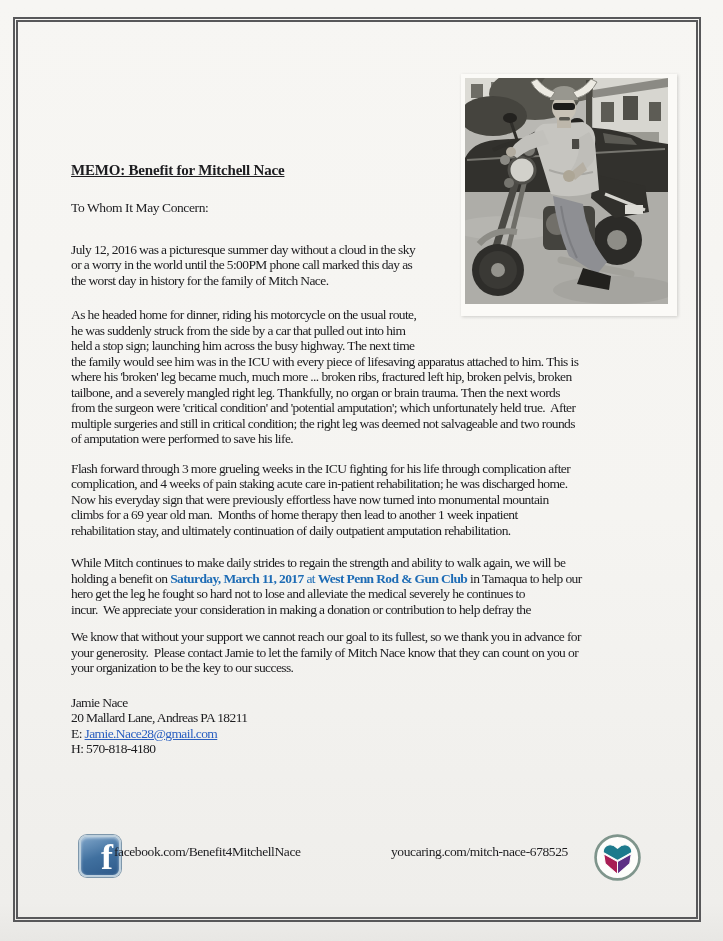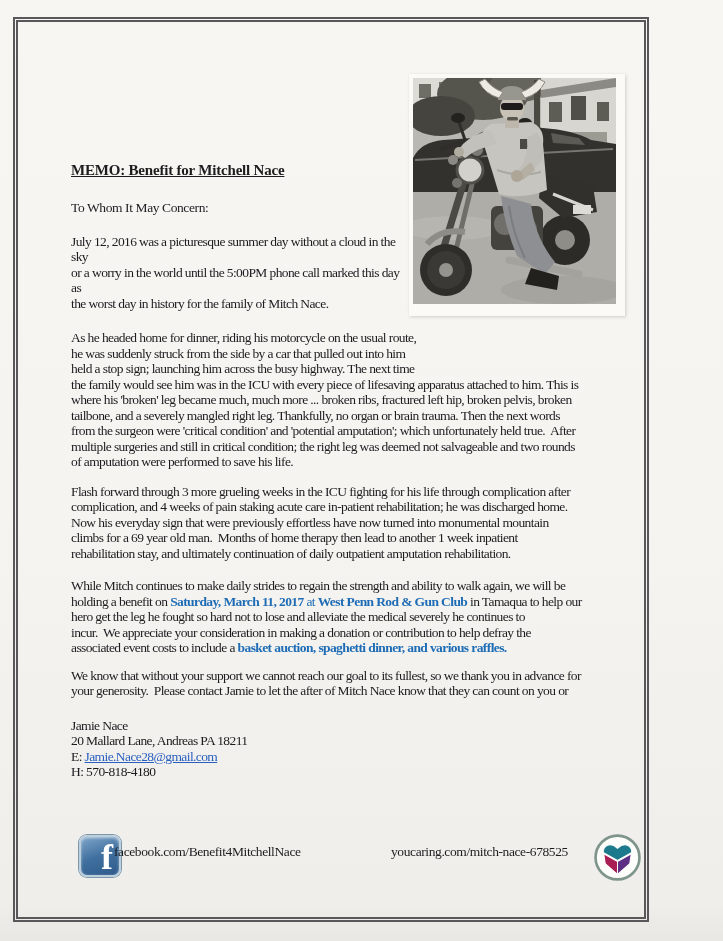--- a/index.html
+++ b/index.html
@@ -3,40 +3,40 @@
 <meta charset="utf-8">
 <style>
   html,body{margin:0;padding:0;background:#e9e8e5;}
   .page{
     position:relative;width:723px;height:941px;margin:0 auto;
     background:linear-gradient(180deg,#f7f6f3 0%,#f5f4f1 55%,#efeeeb 96%,#e8e7e4 100%);
     font-family:"Liberation Serif","DejaVu Serif",serif;
     color:var(--ink,#1d1d20);overflow:hidden;
   }
   .border-frame{
-    position:absolute;left:13px;top:17px;width:636px;height:905px;
+    position:absolute;left:13px;top:17px;width:688px;height:905px;
     border:5px double var(--border,#58585a);box-sizing:border-box;
   }
   .content{padding:52px 5px 0 53px;}
   
   .photo-frame{
     float:right;width:216px;height:242px;margin:0 14px 14px 8px;
     background:#fbfaf7;padding:4px 9px 12px 4px;box-sizing:border-box;
     box-shadow:1px 1px 3px rgba(90,90,85,.25);
   }
   .photo-frame svg{display:block;width:203px;height:226px;}
   
   .memo-title{
     margin:87px 0 0 0;font-size:15px;font-weight:bold;line-height:19px;
     text-decoration:underline;letter-spacing:-.2px;
   }
   .salutation{margin:20px 0 0 0;font-size:13.5px;line-height:15.5px;letter-spacing:-.4px;}
   .para,.signature{font-size:13.5px;letter-spacing:-.6px;}
   .tline{line-height:15.5px;white-space:pre-wrap;}
-  .mt10{margin-top:18px}.mt19{margin-top:19px}.mt14{margin-top:14px}
+  .mt10{margin-top:26px}.mt19{margin-top:19px}.mt14{margin-top:14px}
   .mt17{margin-top:17px}.mt12{margin-top:12px}
   .accent{color:var(--accent,#1e6cb5);}
   .accent-bold{color:var(--accent,#1e6cb5);font-weight:bold;}
   .link{color:var(--link,#2a5fc0);text-decoration:underline;}
   
   .fb-badge{
     position:absolute;left:61px;top:813px;width:38px;height:38px;border-radius:8px;
     background:linear-gradient(160deg,#7fa5c9 0%,#40709f 50%,var(--facebook-blue,#2e5a8a) 100%);
     border:2px solid #bccfdd;box-shadow:0 0 0 1px #7e97ab, inset 0 1px 3px rgba(255,255,255,.55);
     overflow:hidden;
@@ -162,25 +162,25 @@
           <div class="tline"><span>complication, and 4 weeks of pain staking acute care in-patient rehabilitation; he was discharged home.</span></div>
           <div class="tline"><span>Now his everyday sign that were previously effortless have now turned into monumental mountain</span></div>
           <div class="tline"><span>climbs for a 69 year old man.  Months of home therapy then lead to another 1 week inpatient</span></div>
           <div class="tline"><span>rehabilitation stay, and ultimately continuation of daily outpatient amputation rehabilitation.</span></div>
         </div>
       <div class="para mt17">
           <div class="tline"><span>While Mitch continues to make daily strides to regain the strength and ability to walk again, we will be</span></div>
           <div class="tline"><span>holding a benefit on </span><span class="accent-bold">Saturday, March 11, 2017</span><span class="accent"> at </span><span class="accent-bold">West Penn Rod &amp; Gun Club</span><span> in Tamaqua to help our</span></div>
           <div class="tline"><span>hero get the leg he fought so hard not to lose and alleviate the medical severely he continues to</span></div>
           <div class="tline"><span>incur.  We appreciate your consideration in making a donation or contribution to help defray the</span></div>
-          <div class="tline"><span>associated event costs to include a </span><span class="accent-bold">basket auction, spaghetti dinner, and various raffles.</span></div>
         </div>
       <div class="para mt12">
           <div class="tline"><span>We know that without your support we cannot reach our goal to its fullest, so we thank you in advance for</span></div>
-          <div class="tline"><span>your generosity.  Please contact Jamie to let the after of Mitch Nace know that they can count on you or</span></div>
+          <div class="tline"><span>your generosity.  Please contact Jamie to let the family of Mitch Nace know that they can count on you or</span></div>
+          <div class="tline"><span>your organization to be the key to our success.</span></div>
         </div>
 
       <div class="signature mt19">
           <div class="tline"><span>Jamie Nace</span></div>
           <div class="tline"><span>20 Mallard Lane, Andreas PA 18211</span></div>
           <div class="tline"><span>E: </span><span class="link">Jamie.Nace28@gmail.com</span></div>
           <div class="tline"><span>H: 570-818-4180</span></div>
         </div>
     </div>
 

